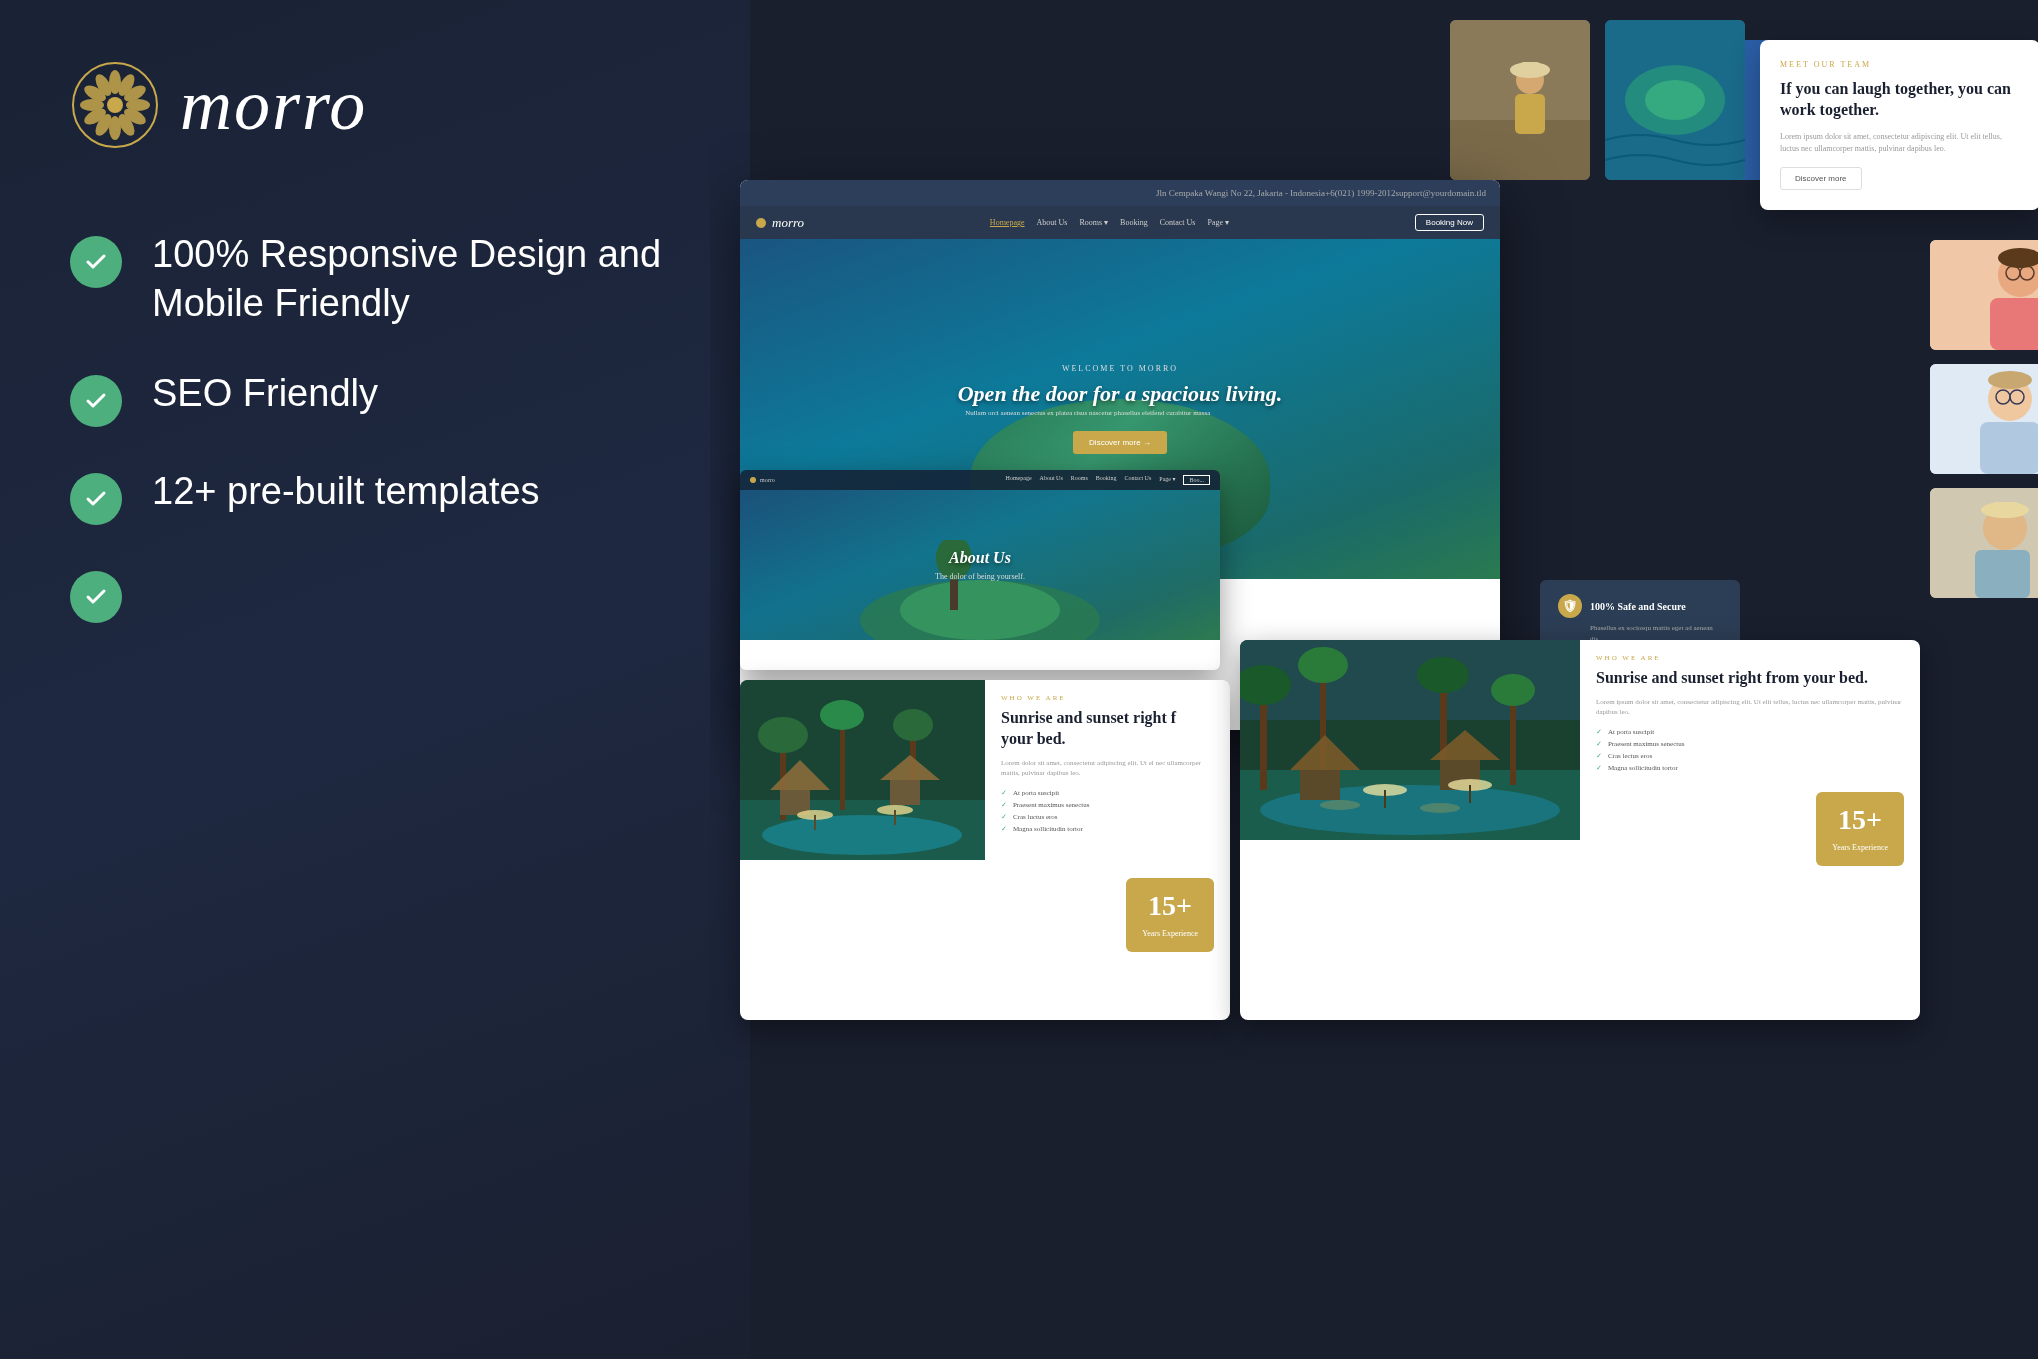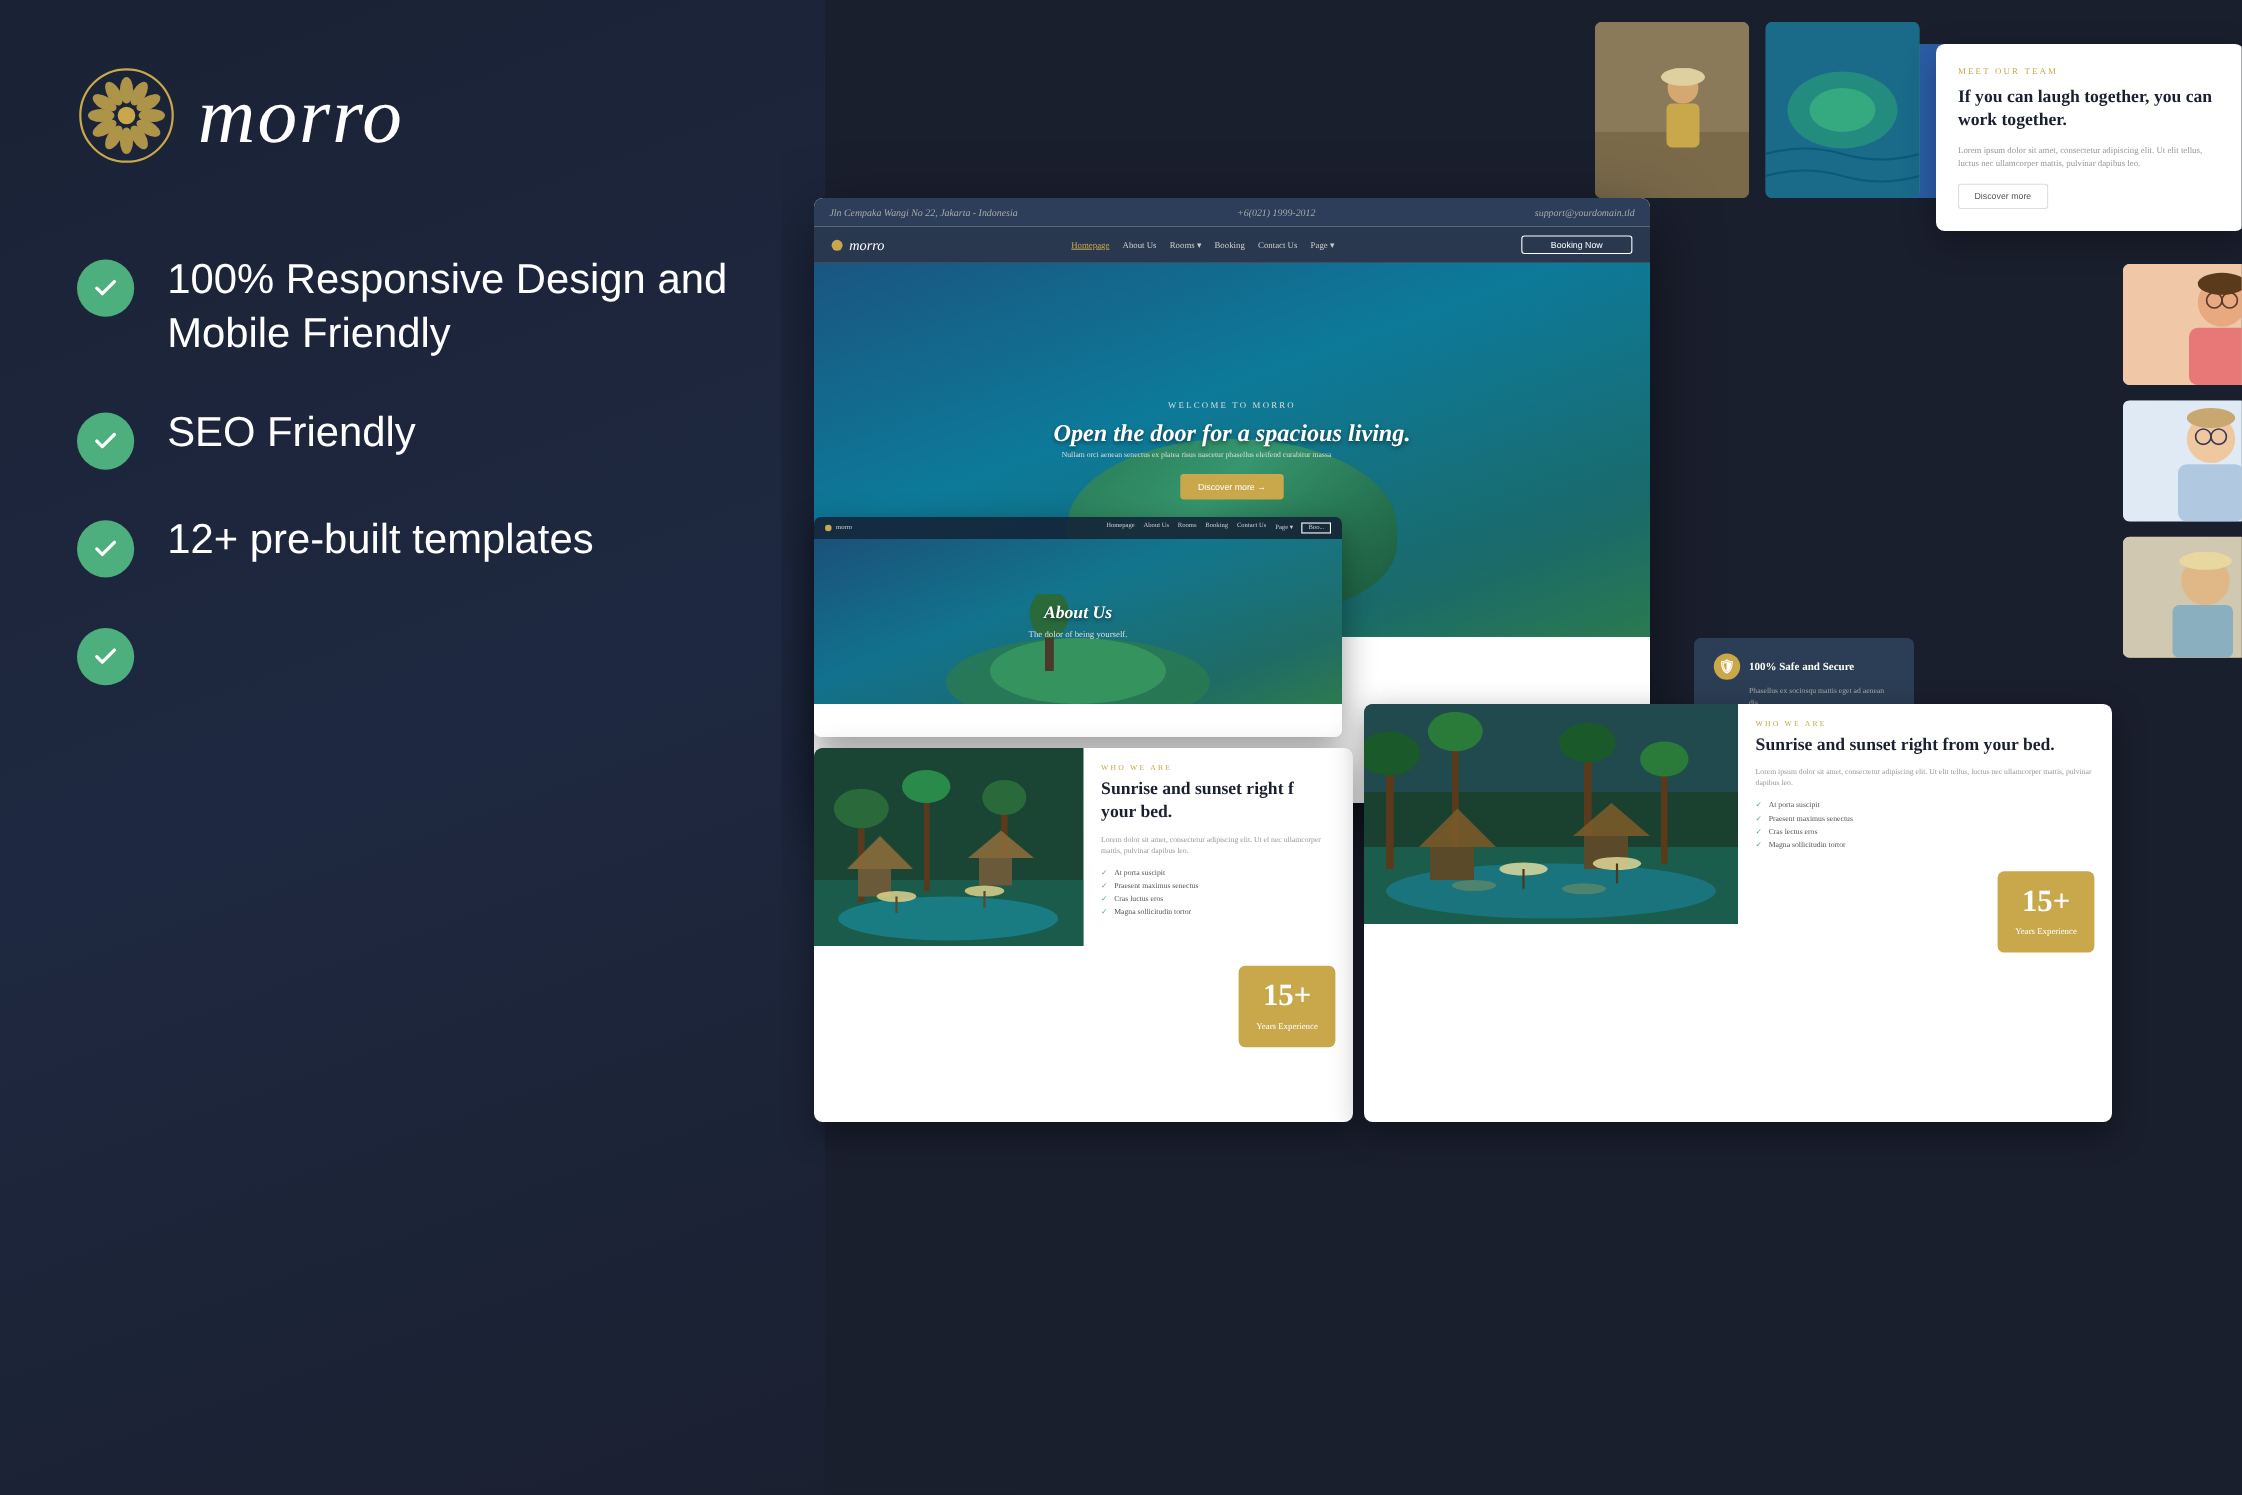--- a/index.html
+++ b/index.html
@@ -101,23 +101,22 @@
       box-shadow: 0 20px 60px rgba(0,0,0,0.5);
       background: #fff;
     }
 
     .mockup-topbar {
       background: #2c3e5a;
       padding: 8px 14px;
       font-size: 9px;
       color: #aaa;
       display: flex;
-      justify-content: space-between;
-      align-items: center;
-      font-style: italic;
+      justify-content: flex-end;
+      align-items: center;
     }
 
     .mockup-nav {
       background: rgba(30,45,70,0.95);
       padding: 8px 16px;
       display: flex;
       align-items: center;
       justify-content: space-between;
     }
 
@@ -135,21 +134,21 @@
       gap: 12px;
       font-size: 8px;
       color: #ccc;
     }
 
     .mockup-nav-btn {
       background: transparent;
       border: 1px solid #fff;
       color: #fff;
       font-size: 8px;
-      padding: 3px 26px;
+      padding: 3px 10px;
       border-radius: 3px;
     }
 
     .mockup-hero {
       position: relative;
       height: 340px;
       background: linear-gradient(135deg, #1a4a6e 0%, #0d6b8a 30%, #2d8a7e 60%, #3a7d5a 100%);
       overflow: hidden;
       display: flex;
       flex-direction: column;

